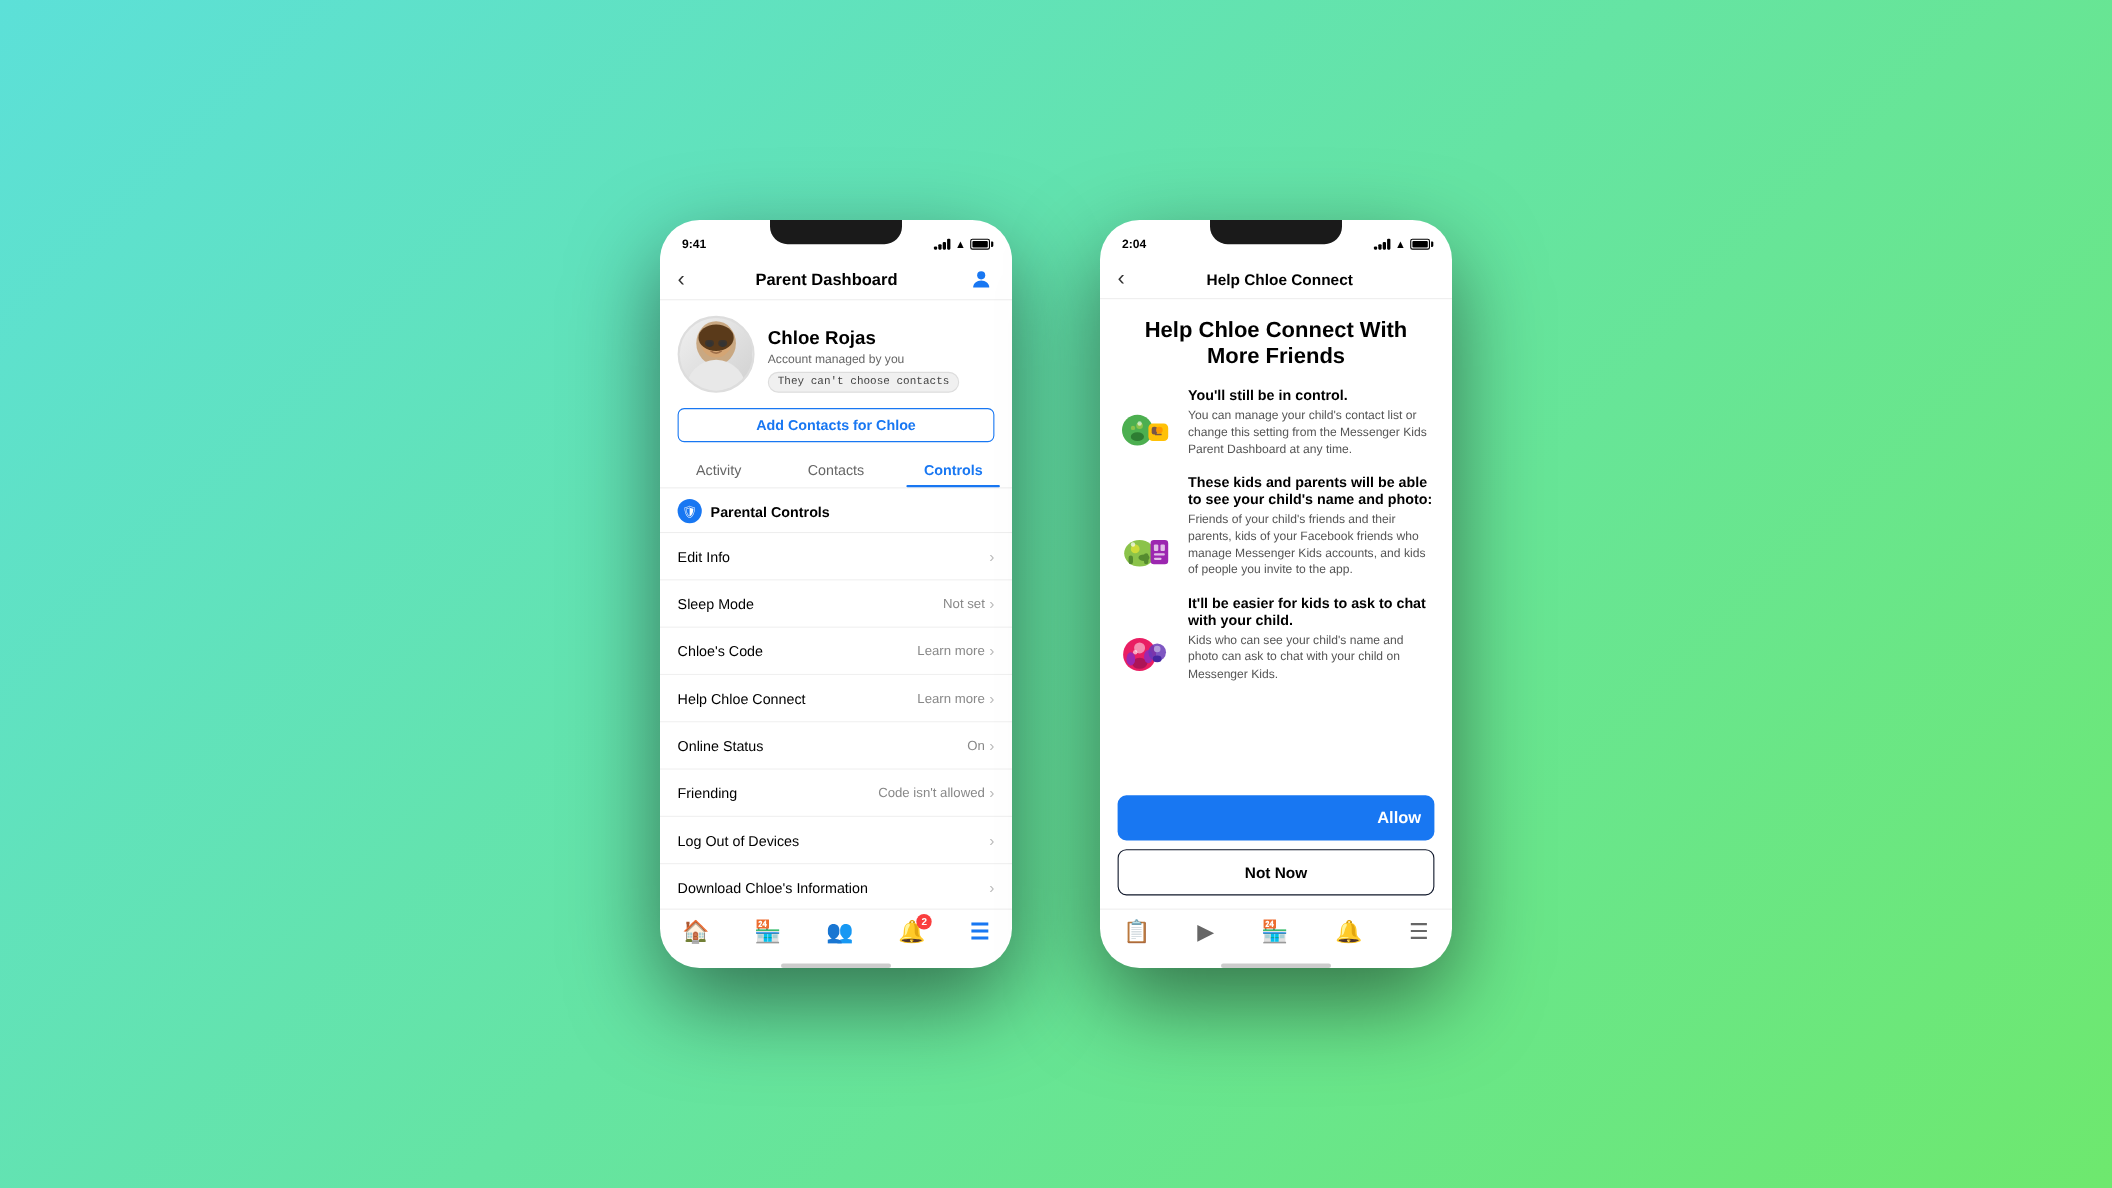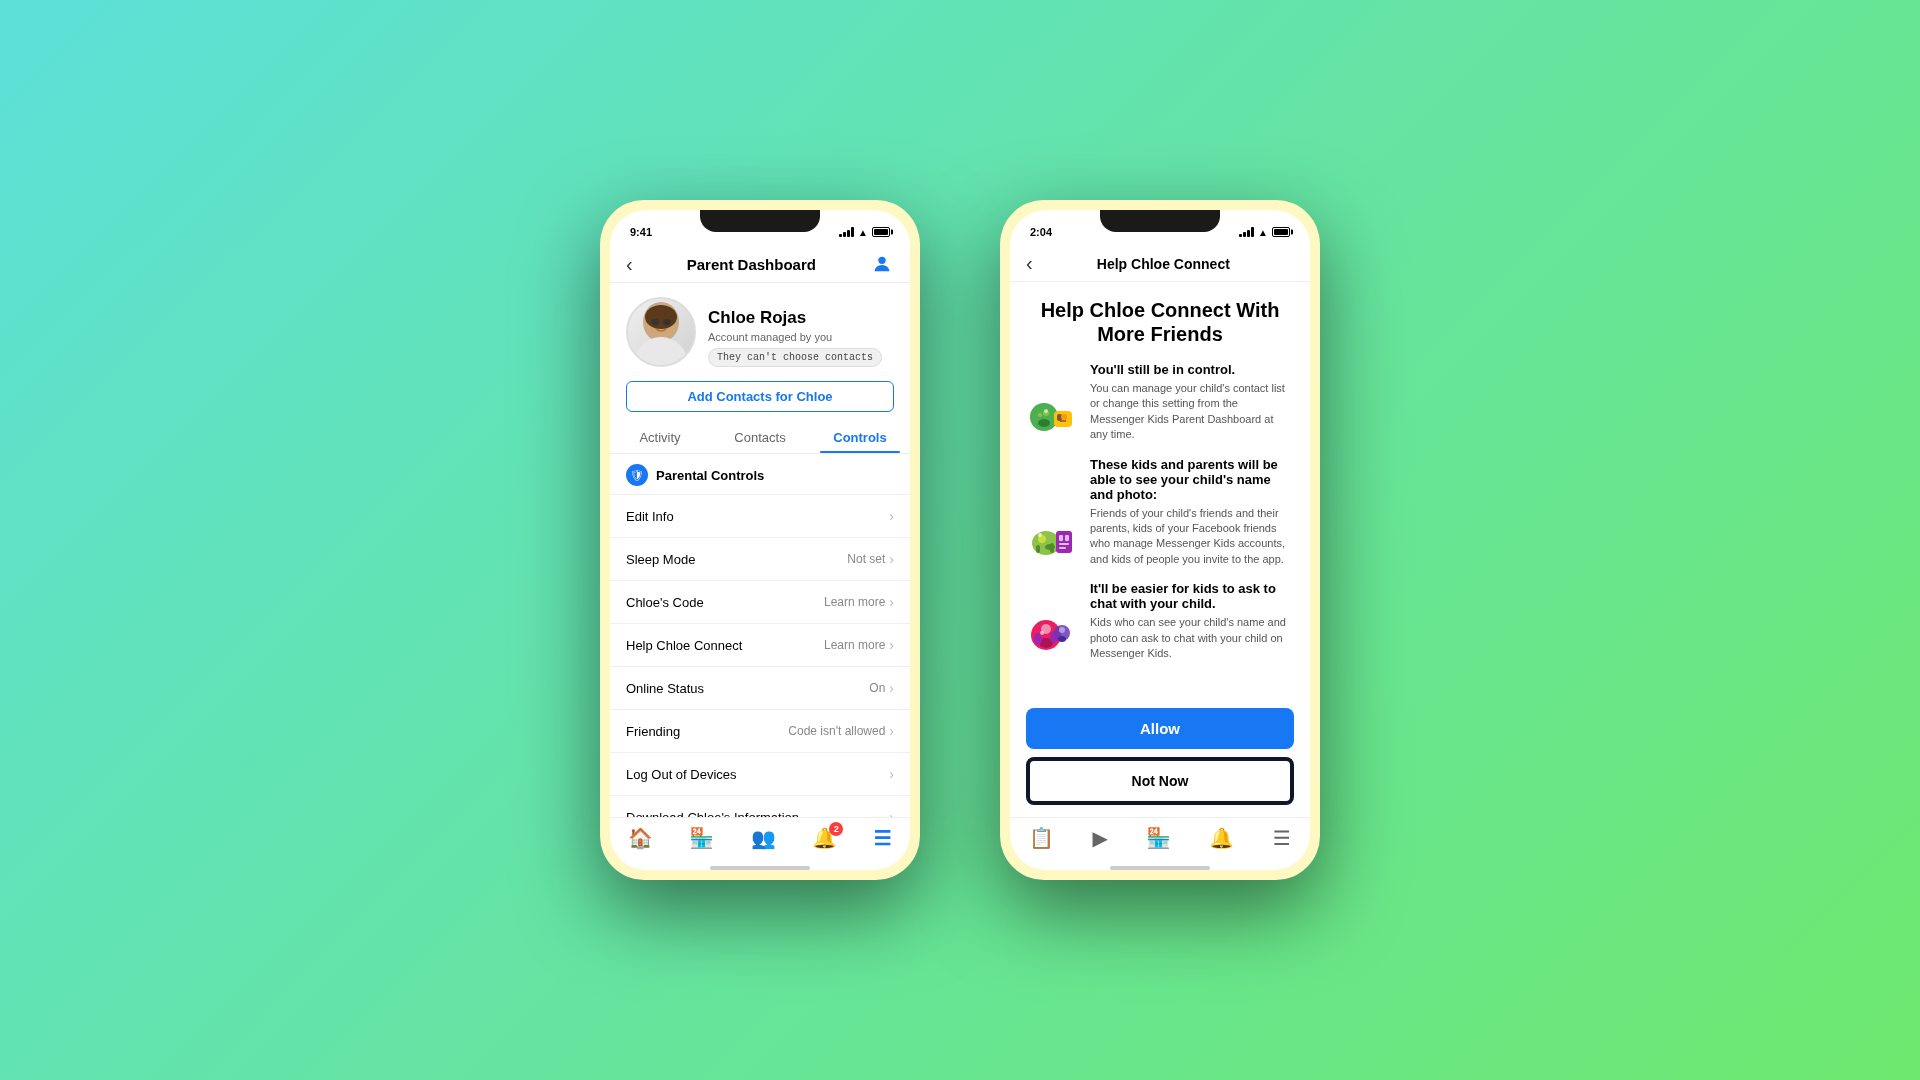--- a/index.html
+++ b/index.html
@@ -15,21 +15,20 @@
       font-family: -apple-system, BlinkMacSystemFont, 'Segoe UI', Helvetica, Arial, sans-serif;
       overflow: hidden;
     }
 
     
     .phone {
       width: 320px;
       height: 680px;
       background: #fef9c3;
       border-radius: 44px;
-      padding: 10px;
       box-shadow: 0 30px 80px rgba(0,0,0,0.5);
       position: relative;
     }
 
     .phone-inner {
       width: 100%;
       height: 100%;
       background: #fff;
       border-radius: 36px;
       overflow: hidden;
@@ -429,27 +428,27 @@
       background: #1877F2;
       color: #fff;
       border: none;
       border-radius: 8px;
       padding: 12px;
       font-size: 15px;
       font-weight: 700;
       width: 100%;
       cursor: pointer;
       margin-bottom: 8px;
-      text-align: center;
+      text-align: right;
     }
 
     .not-now-btn {
       background: #fff;
       color: #000;
-      border: 4px solid #0f172a;
+      border: 1px solid #0f172a;
       border-radius: 8px;
       padding: 12px;
       font-size: 14px;
       font-weight: 600;
       width: 100%;
       cursor: pointer;
       text-align: center;
     }
 
     .modal-actions {

